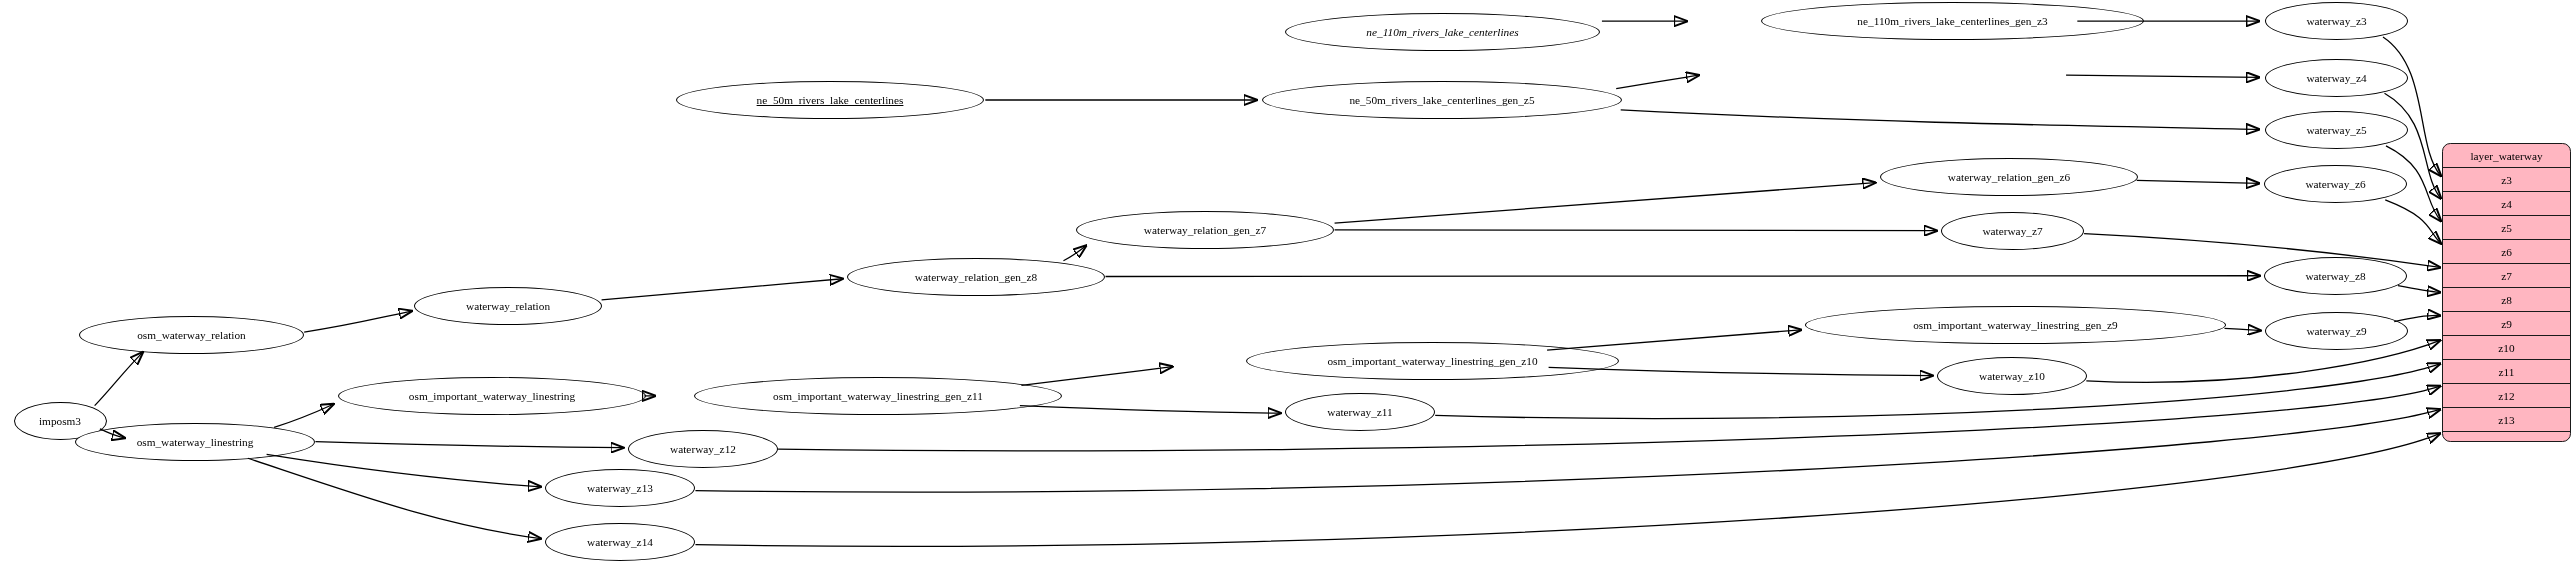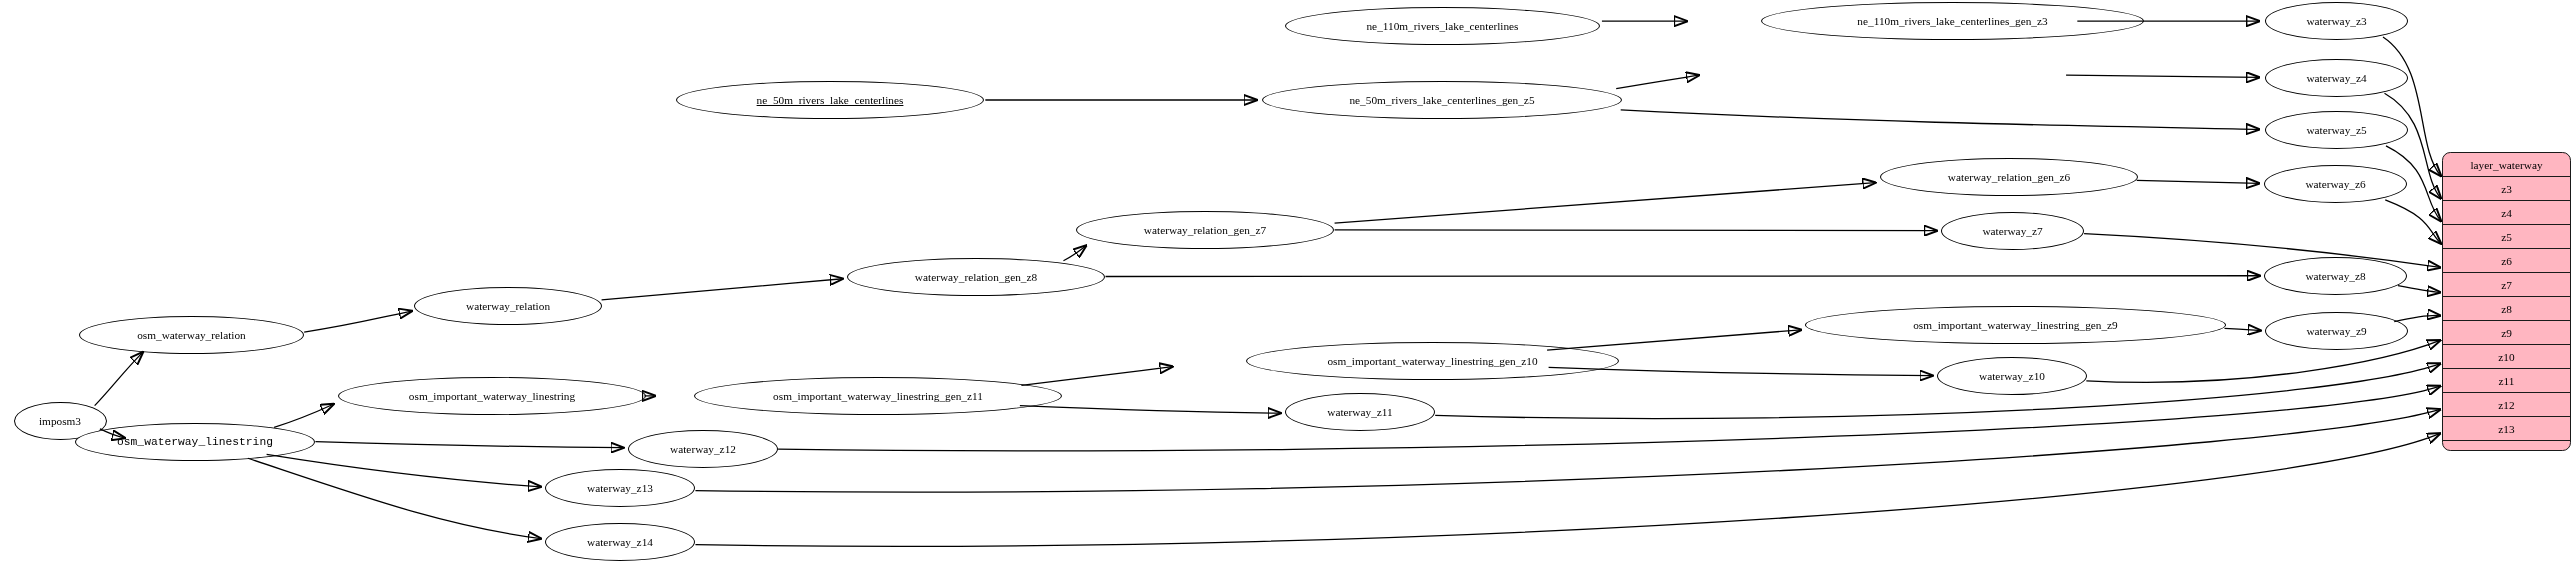--- a/index.html
+++ b/index.html
@@ -87,47 +87,47 @@
     <path marker-end="url(#arrow)" d="M 420,588 C 560,592 700,595 830,596"></path>
     <path marker-end="url(#arrow)" d="M 1036,598 C 1900,610 3080,572 3249,514"></path>
     <path marker-end="url(#arrow)" d="M 355,605 C 480,625 600,640 720,648"></path>
     <path marker-end="url(#arrow)" d="M 926,653 C 1900,668 3060,602 3249,545"></path>
     <path marker-end="url(#arrow)" d="M 330,610 C 480,660 590,700 720,717"></path>
     <path marker-end="url(#arrow)" d="M 926,725 C 1900,742 3050,662 3249,577"></path>
   </svg>
 
   <div class="node" style="left:13.5px;   top:402px; width:93px;">imposm3</div>
   <div class="node" style="left:79px;  top:316px; width:225px;">osm_waterway_relation</div>
-  <div class="node" style="left:75px;  top:423px; width:240px;font-family:Liberation Mono, monospace;">osm_waterway_linestring</div>
+  <div class="node" style="left:75px;  top:423px; width:240px;">osm_waterway_linestring</div>
   <div class="node" style="left:414px;  top:287px; width:188px;">waterway_relation</div>
   <div class="node" style="left:338px;  top:377px; width:308px;">osm_important_waterway_linestring</div>
   <div class="node" style="left:694px;  top:377px; width:368px;">osm_important_waterway_linestring_gen_z11</div>
   <div class="node" style="left:1246px; top:342px; width:373px;text-align:center;">osm_important_waterway_linestring_gen_z10</div>
   <div class="node" style="left:1805px; top:306px; width:421px;">osm_important_waterway_linestring_gen_z9</div>
   <div class="node" style="left:847px; top:258px; width:258px;">waterway_relation_gen_z8</div>
   <div class="node" style="left:1076px; top:211px; width:258px;">waterway_relation_gen_z7</div>
   <div class="node" style="left:1880px; top:158px; width:258px;">waterway_relation_gen_z6</div>
-  <div class="node" style="left:1285px; top:7px;   width:315px;">ne_110m_rivers_lake_centerlines</div>
+  <div class="node" style="left:1285px; top:13px;   width:315px;font-style:italic;">ne_110m_rivers_lake_centerlines</div>
   <div class="node" style="left:1761px; top:2.3px;   width:383px;">ne_110m_rivers_lake_centerlines_gen_z3</div>
   <div class="node" style="left:676px;  top:81px; width:308px;text-decoration:underline;">ne_50m_rivers_lake_centerlines</div>
   <div class="node" style="left:1262px; top:81px; width:360px;">ne_50m_rivers_lake_centerlines_gen_z5</div>
   <div class="node" style="left:2265px; top:2.3px;   width:143px;">waterway_z3</div>
   <div class="node" style="left:2265px; top:59px;  width:143px;">waterway_z4</div>
   <div class="node" style="left:2265px; top:111px; width:143px;">waterway_z5</div>
   <div class="node" style="left:2264px; top:165px; width:143px;">waterway_z6</div>
   <div class="node" style="left:1941px; top:212px; width:143px;">waterway_z7</div>
   <div class="node" style="left:2264px; top:257px; width:143px;">waterway_z8</div>
   <div class="node" style="left:2265px; top:312px; width:143px;">waterway_z9</div>
   <div class="node" style="left:1937px; top:357px; width:150px;">waterway_z10</div>
   <div class="node" style="left:1285px; top:393px; width:150px;">waterway_z11</div>
   <div class="node" style="left:628px;  top:430px; width:150px;">waterway_z12</div>
   <div class="node" style="left:545px;  top:469px; width:150px;text-align:center;">waterway_z13</div>
   <div class="node" style="left:545px;  top:523px; width:150px;">waterway_z14</div>
 
-  <div id="layer-table" style="background: rgb(255, 182, 193); margin-top: 9px;">
+  <div id="layer-table" style="background: rgb(255, 182, 193);">
     <div class="thead">layer_waterway</div>
     <div id="table-rows">
         <div class="trow">z3</div>
         <div class="trow">z4</div>
         <div class="trow">z5</div>
         <div class="trow">z6</div>
         <div class="trow">z7</div>
         <div class="trow">z8</div>
         <div class="trow">z9</div>
         <div class="trow">z10</div>

